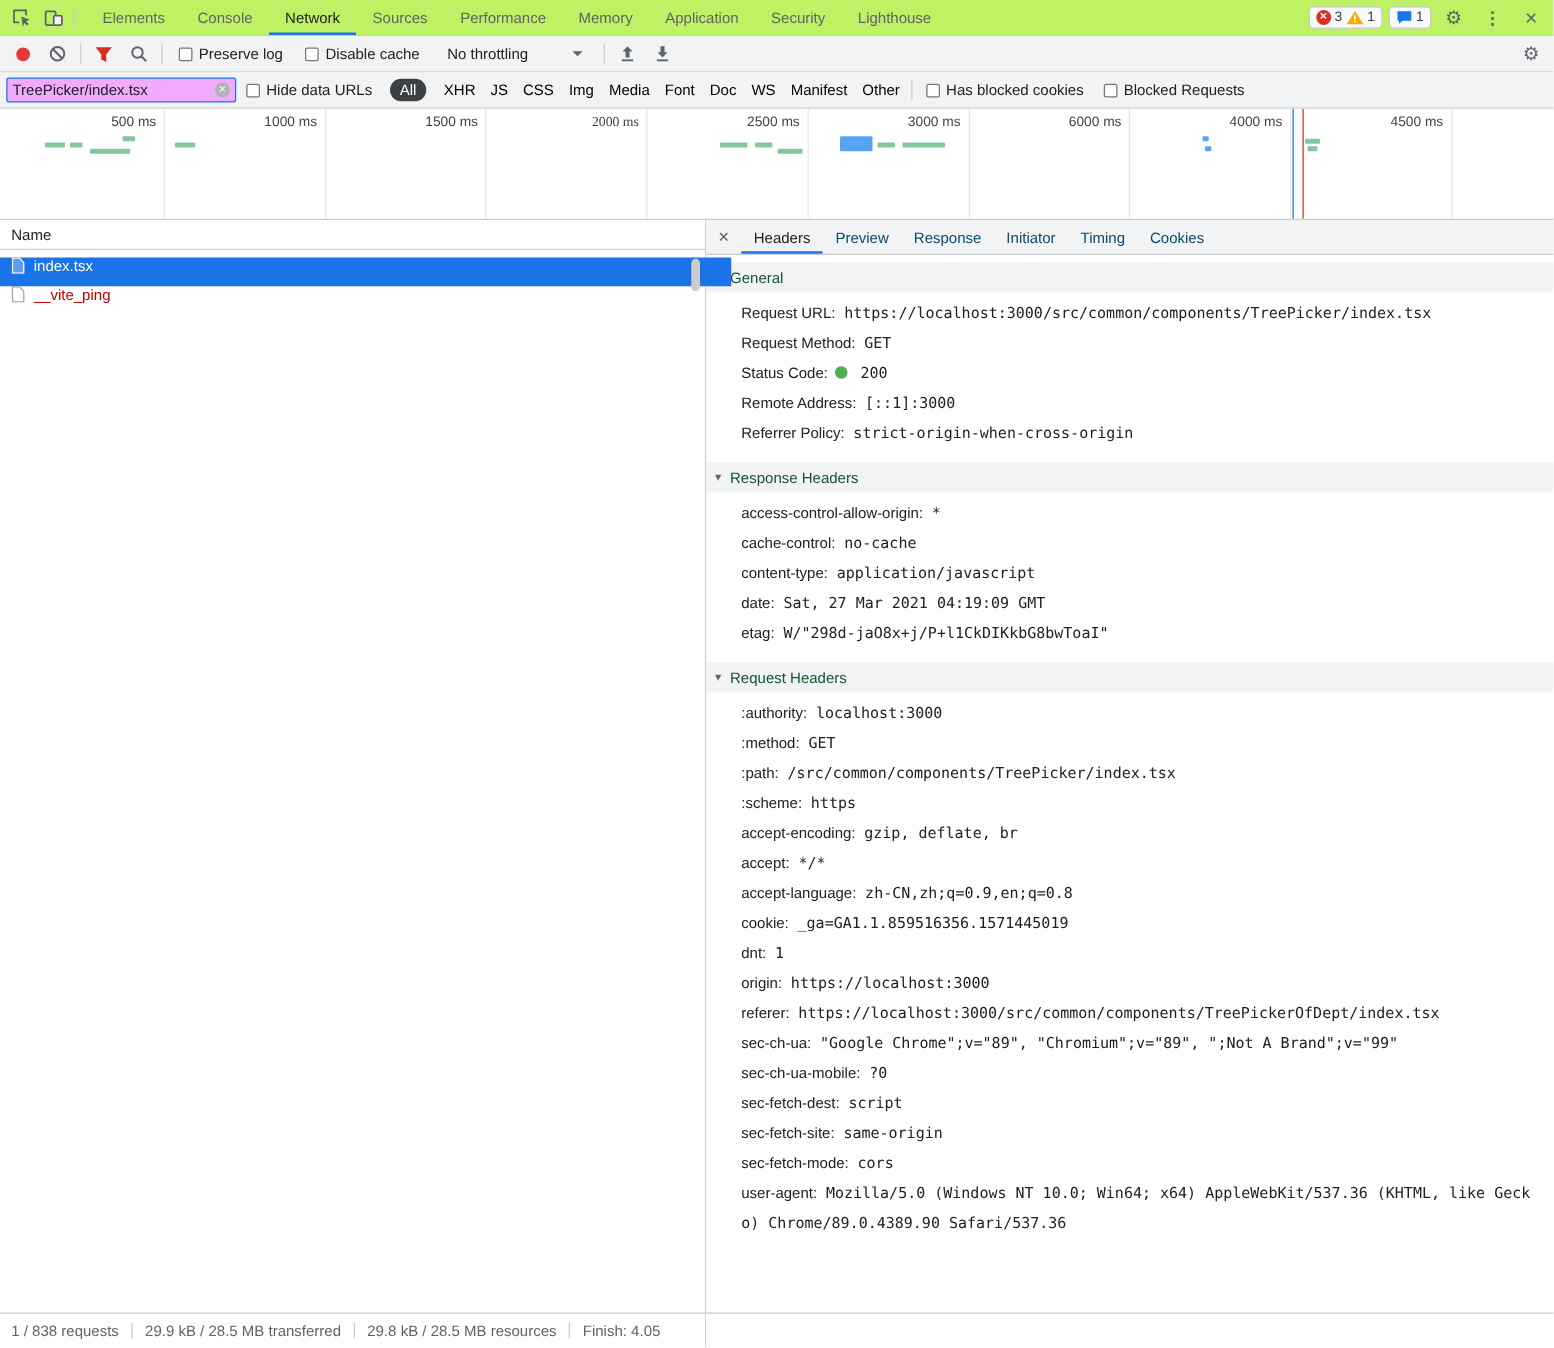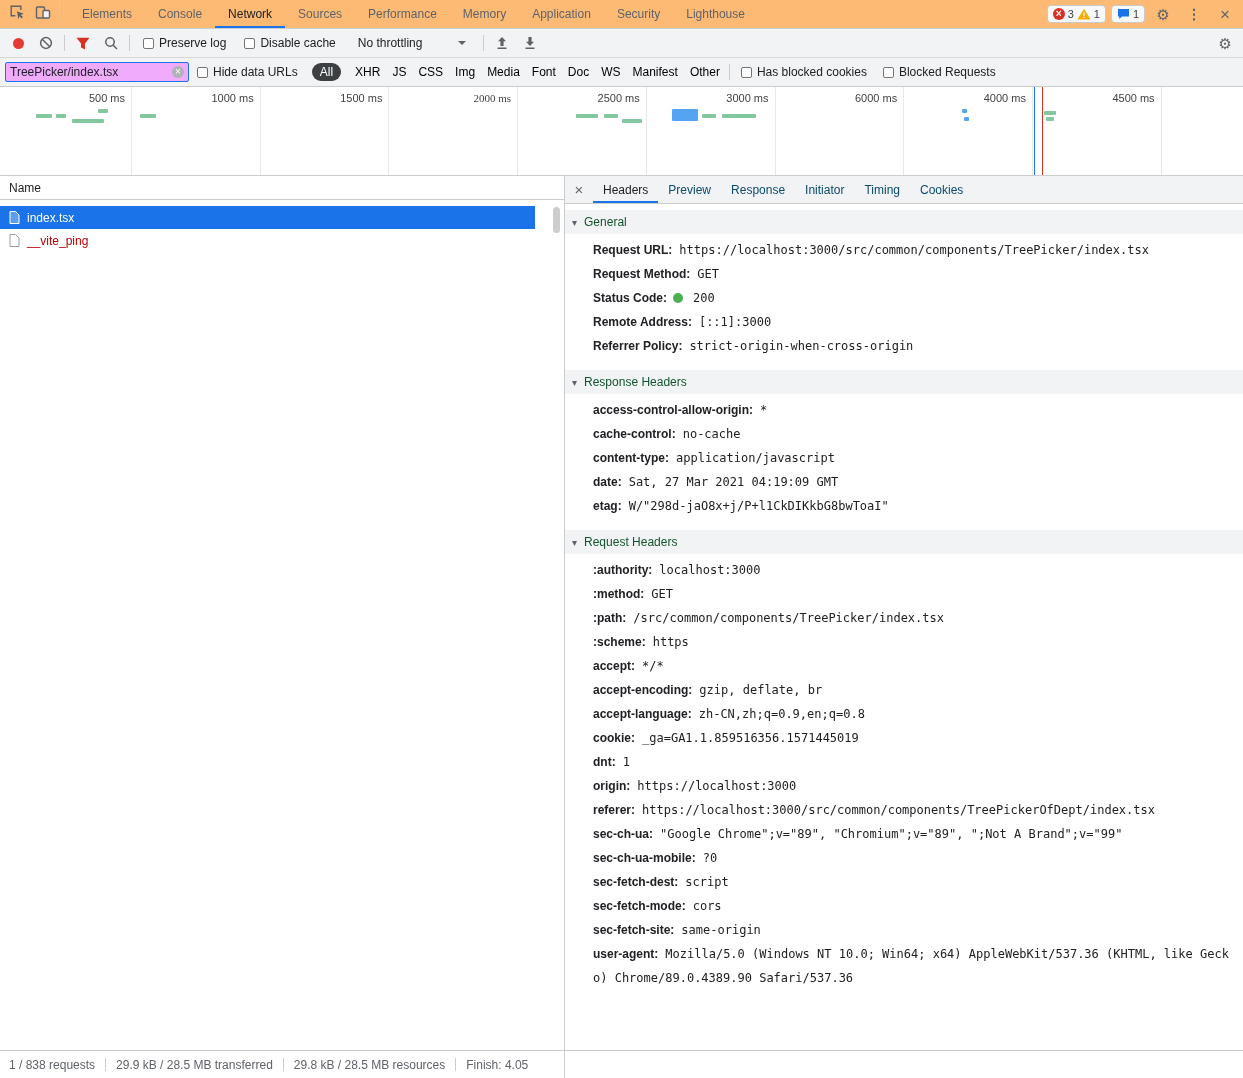--- a/index.html
+++ b/index.html
@@ -1,20 +1,20 @@
 <!DOCTYPE html>
 <html><head>
 <meta charset="utf-8">
 <style>
   *{box-sizing:border-box}
   body{margin:0;font-family:"Liberation Sans",sans-serif;font-size:12px;color:#202124;background:#fff}
   .devtools{width:1243px;height:1078px;display:flex;flex-direction:column;background:#fff;overflow:hidden}
 
   
-  .main-tabbar{height:29px;flex:0 0 29px;background:#fdba74;border-bottom:1px solid #cacdd1;display:flex;align-items:flex-start;padding-left:4px}
+  .main-tabbar{height:29px;flex:0 0 29px;background:#bef264;border-bottom:1px solid #cacdd1;display:flex;align-items:center;padding-left:4px}
   .icon-btn{width:26px;height:24px;display:flex;align-items:center;justify-content:center;cursor:pointer;flex:0 0 26px}
   .glyph span{font-size:15px;color:#5f6368;line-height:1}
   .closex span{font-size:17px}
   .kebab span{font-weight:bold;font-size:14px}
   .vsep{width:1px;height:16px;background:#ccc;margin:0 3px;flex:0 0 1px}
   .tabs{display:flex;height:100%;margin-left:6px}
   .tab{display:flex;align-items:center;padding:0 13px;color:#5f6368;cursor:pointer;white-space:nowrap}
   .tab.active{color:#202124;box-shadow:inset 0 -2px 0 #1a73e8}
   .tabbar-right{margin-left:auto;display:flex;align-items:center;gap:5px;padding-right:5px;height:100%}
   .badge-pill{display:flex;align-items:center;gap:3px;border:1px solid #c8cacc;border-radius:4px;padding:2px 5px;background:#f8f9fa;cursor:pointer}
@@ -46,21 +46,21 @@
   .gridline{position:absolute;top:0;bottom:0;width:1px;background:#e8e8e8}
   .tick-label{position:absolute;top:5px;width:60px;text-align:right;font-size:11px;color:#424242}
   .ov-bar{position:absolute;border-radius:1px}
   .ov-marker{position:absolute;top:0;bottom:0;width:1px}
 
   
   .main{flex:1;display:flex;min-height:0}
   .left-panel{width:565px;flex:0 0 565px;display:flex;flex-direction:column;border-right:1px solid #ccc;background:#fff}
   .name-header{height:24px;flex:0 0 24px;border-bottom:1px solid #ccc;display:flex;align-items:center;padding-left:9px;color:#202124}
   .rows{flex:1;position:relative;padding-top:6px}
-  .req-row{height:23px;display:flex;align-items:center;gap:7px;padding-left:9px;width:535px;cursor:pointer}
+  .req-row{height:23px;display:flex;align-items:flex-start;gap:7px;padding-left:9px;width:585px;cursor:pointer}
   .req-row.selected{background:#1a73e8;color:#fff}
   .req-row.error{color:#c00000}
   .file-icon{display:flex;align-items:center}
   .left-scroll-thumb{position:absolute;right:4px;top:7px;width:7px;height:26px;border-radius:4px;background:#cdcdcd;cursor:pointer}
   .summary-bar{height:28px;flex:0 0 28px;border-top:1px solid #ccc;display:flex;align-items:center;padding-left:9px;color:#5f6368;white-space:nowrap;overflow:hidden;background:#fff}
   .sum-sep{width:1px;height:13px;background:#ccc;margin:0 10px;flex:0 0 1px}
 
   
   .details-pane{flex:1;min-width:0;display:flex;flex-direction:column;background:#fff}
   .detail-tabs{height:28px;flex:0 0 28px;background:#f1f3f4;border-bottom:1px solid #ccc;display:flex;align-items:center}
@@ -70,21 +70,21 @@
   .dtab{display:flex;align-items:center;padding:0 10px;color:#0c4a6e;cursor:pointer;white-space:nowrap}
   .dtab.active{color:#202124;box-shadow:inset 0 -2px 0 #1a73e8}
   .headers-content{flex:1;overflow:hidden}
   .section{margin-top:10px}
   .section:first-child{margin-top:6px}
   .section-band{height:24px;background:#f1f3f4;display:flex;align-items:center;padding-left:7px;gap:7px;cursor:pointer}
   .tri{font-size:10px;color:#5f6368}
   .section-title{font-weight:normal;color:#14532d}
   .kv-rows{padding:4px 12px 2px 28px}
   .kv-row{line-height:24px;word-break:break-all}
-  .kv-name{font-weight:bold;color:#202124}
+  .kv-name{font-weight:normal;color:#202124}
   .kv-value{font-family:"DejaVu Sans Mono","Liberation Mono",monospace;font-size:12px;color:#202124;margin-left:7px}
   .status-dot{display:inline-block;width:10px;height:10px;border-radius:50%;margin:0 3px 0 6px;vertical-align:-1px}
   .details-bottom{height:28px;flex:0 0 28px;border-top:1px solid #ccc;background:#fff}
 </style>
 </head>
 <body>
 
 <div class="devtools">
 
   <div class="main-tabbar">
@@ -348,32 +348,32 @@
           <div class="section">
             <div class="section-band">
               <span class="tri">▾</span>
               <span class="section-title">Request Headers</span>
             </div>
             <div class="kv-rows">
               <div class="kv-row"><span class="kv-name">:authority:</span><span class="kv-value">localhost:3000</span></div>
               <div class="kv-row"><span class="kv-name">:method:</span><span class="kv-value">GET</span></div>
               <div class="kv-row"><span class="kv-name">:path:</span><span class="kv-value">/src/common/components/TreePicker/index.tsx</span></div>
               <div class="kv-row"><span class="kv-name">:scheme:</span><span class="kv-value">https</span></div>
+              <div class="kv-row"><span class="kv-name">accept-encoding:</span><span class="kv-value">gzip, deflate, br</span></div>
               <div class="kv-row"><span class="kv-name">accept:</span><span class="kv-value">*/*</span></div>
-              <div class="kv-row"><span class="kv-name">accept-encoding:</span><span class="kv-value">gzip, deflate, br</span></div>
               <div class="kv-row"><span class="kv-name">accept-language:</span><span class="kv-value">zh-CN,zh;q=0.9,en;q=0.8</span></div>
               <div class="kv-row"><span class="kv-name">cookie:</span><span class="kv-value">_ga=GA1.1.859516356.1571445019</span></div>
               <div class="kv-row"><span class="kv-name">dnt:</span><span class="kv-value">1</span></div>
               <div class="kv-row"><span class="kv-name">origin:</span><span class="kv-value">https://localhost:3000</span></div>
               <div class="kv-row"><span class="kv-name">referer:</span><span class="kv-value">https://localhost:3000/src/common/components/TreePickerOfDept/index.tsx</span></div>
               <div class="kv-row"><span class="kv-name">sec-ch-ua:</span><span class="kv-value">"Google Chrome";v="89", "Chromium";v="89", ";Not A Brand";v="99"</span></div>
               <div class="kv-row"><span class="kv-name">sec-ch-ua-mobile:</span><span class="kv-value">?0</span></div>
               <div class="kv-row"><span class="kv-name">sec-fetch-dest:</span><span class="kv-value">script</span></div>
+              <div class="kv-row"><span class="kv-name">sec-fetch-site:</span><span class="kv-value">same-origin</span></div>
               <div class="kv-row"><span class="kv-name">sec-fetch-mode:</span><span class="kv-value">cors</span></div>
-              <div class="kv-row"><span class="kv-name">sec-fetch-site:</span><span class="kv-value">same-origin</span></div>
               <div class="kv-row"><span class="kv-name">user-agent:</span><span class="kv-value">Mozilla/5.0 (Windows NT 10.0; Win64; x64) AppleWebKit/537.36 (KHTML, like Gecko) Chrome/89.0.4389.90 Safari/537.36</span></div>
             </div>
           </div>
         </div>
       <div class="details-bottom"></div>
     </div>
 
   </div>
 </div>
 

